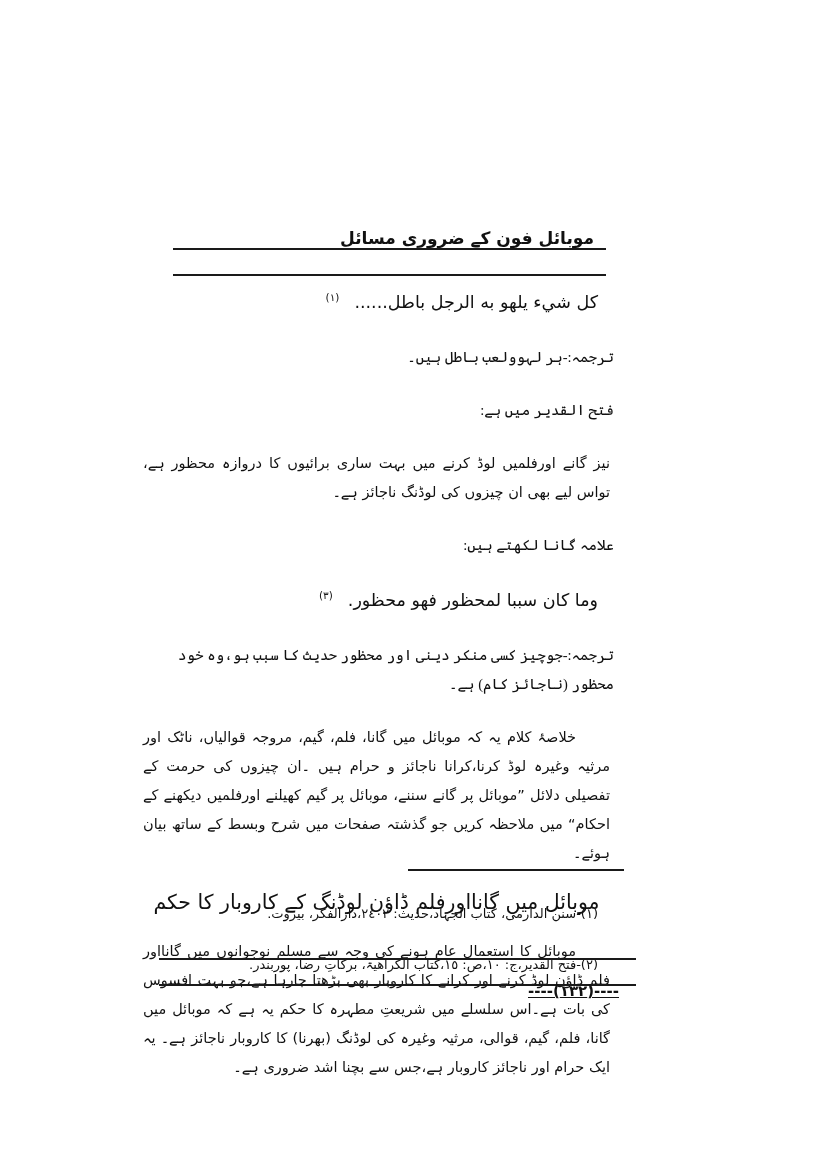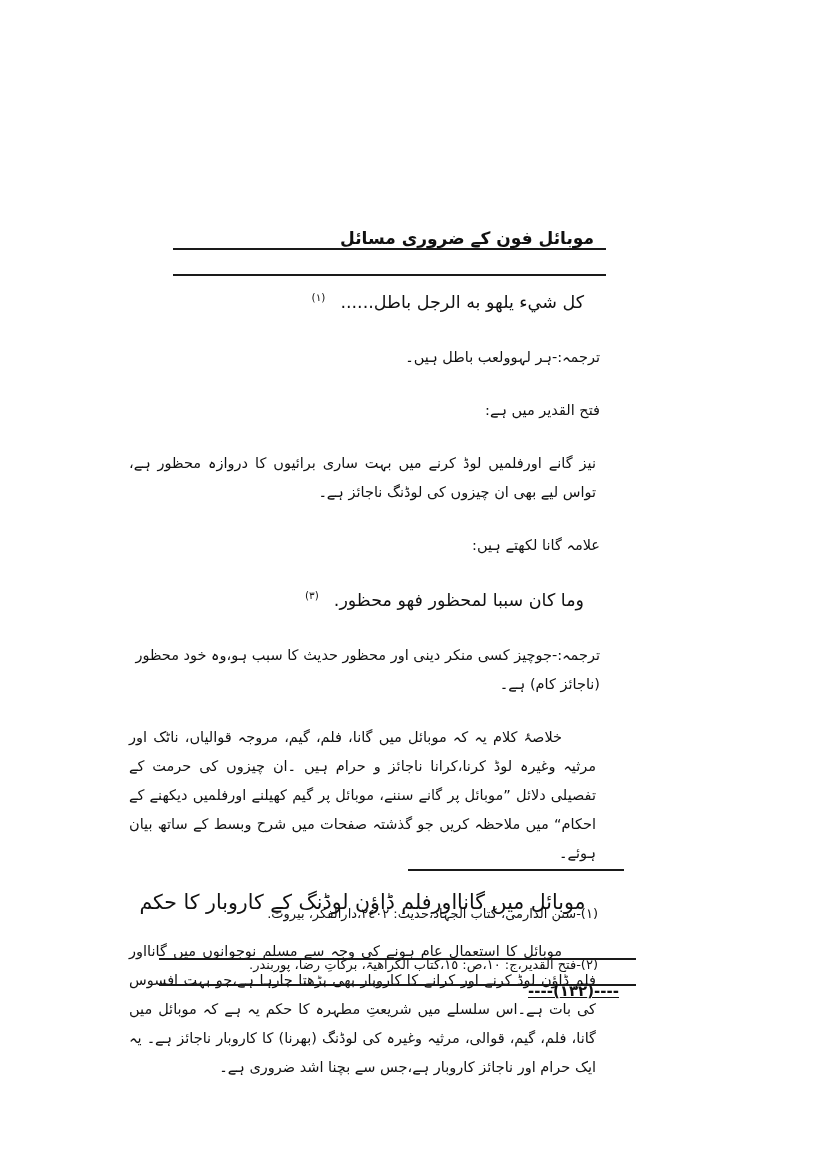--- a/index.html
+++ b/index.html
@@ -29,40 +29,40 @@
     position: absolute;
     height: 2px;
     border-top: 2px solid #1a1a1a;
     border-bottom: 2px solid #1a1a1a;
   }
   .rule-top   { top: 224px; left: 197px; width: 433px; }
   .rule-bottom{ top: 934px; left: 183px; width: 477px; }
   .body-col {
     position: absolute;
     top: 238px;
-    left: 129px;
+    left: 143px;
     width: 515px;
     direction: rtl;
     text-align: right;
     font-size: 14.5px;
     line-height: 29px;
   }
   .arabic-quote {
     font-size: 17.5px;
     line-height: 33px;
     padding-right: 12px;
     white-space: nowrap;
   }
   .arabic-quote sup {
     font-size: 10.5px;
     vertical-align: super;
     line-height: 0;
     padding: 0 3px;
   }
-  .trans-line, .intro-line { padding-right: 8px; }
+  .trans-line, .intro-line { padding-right: 8px; font-family: Liberation Serif, serif; }
   .para { text-align: justify; }
   .para.indent { text-indent: 34px; }
   .section-heading {
     text-align: center;
     font-size: 20.5px;
     font-weight: normal;
     line-height: 40px;
     padding: 2px 0 3px 0;
   }
   .footnote-sep {

